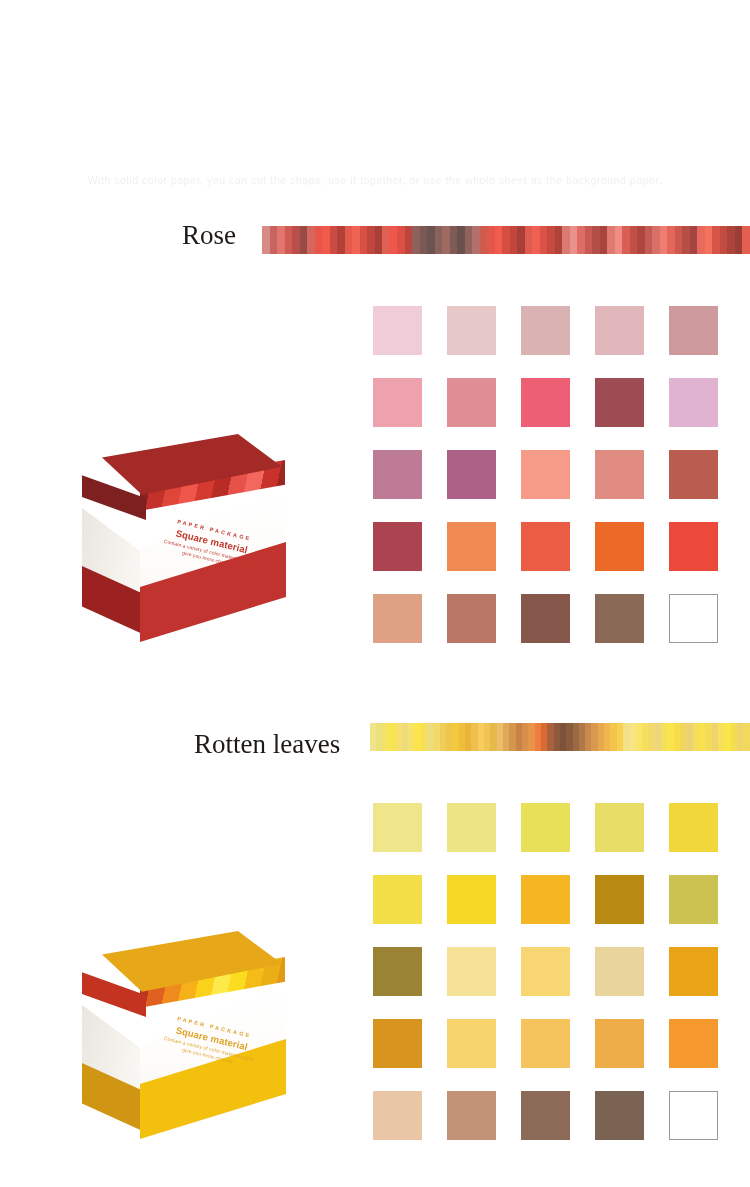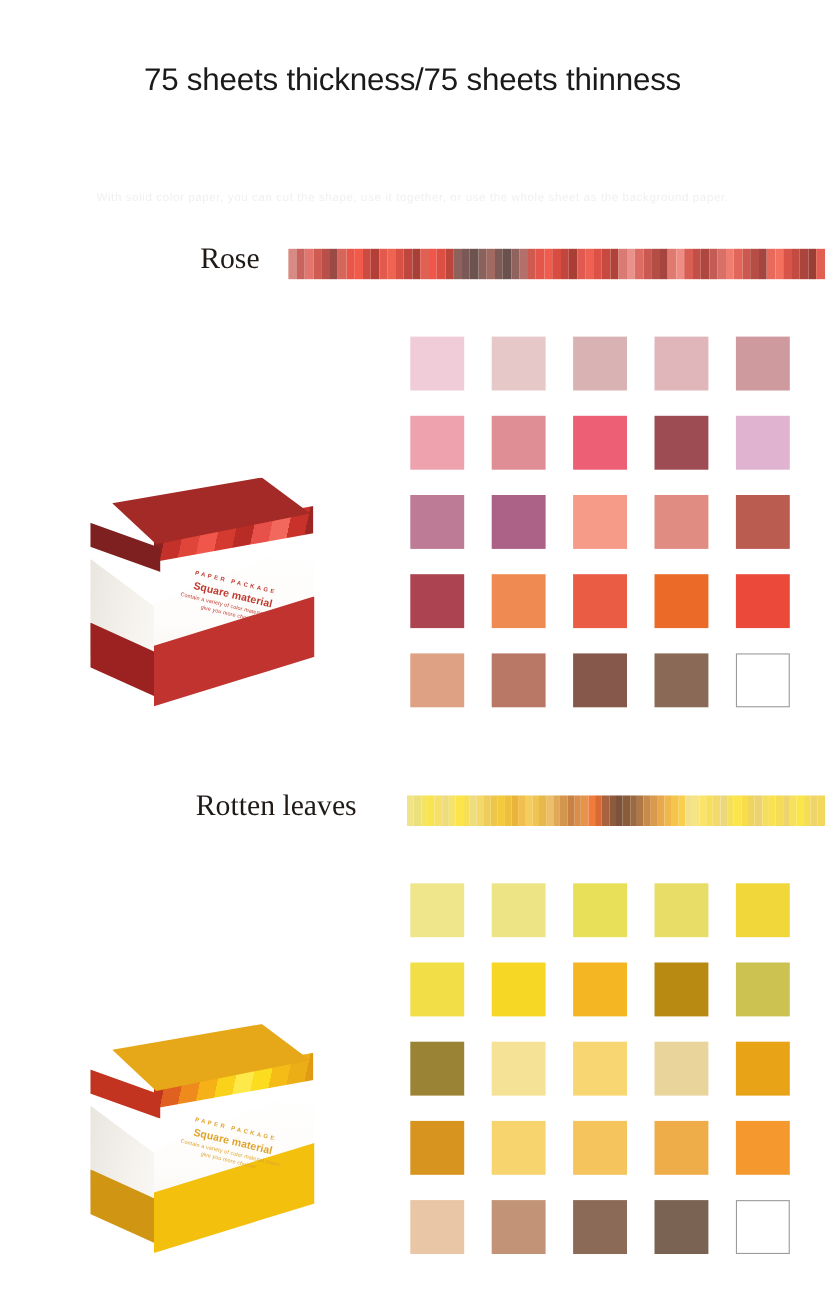--- a/index.html
+++ b/index.html
@@ -58,21 +58,21 @@
   .sec-title {
     position: absolute;
     top: 0;
     font-family: "Liberation Serif", serif;
     font-size: 27px;
     color: #201a17;
     line-height: 34px;
     white-space: nowrap;
   }
   #section-rose .sec-title { left: 182px; }
-  #section-rotten .sec-title { left: 178px; }
+  #section-rotten .sec-title { left: 194px; margin-top: 12px; }
 
   .strip {
     position: absolute;
     top: 8px;
     height: 28px;
     display: flex;
     overflow: hidden;
   }
   #section-rose .strip { left: 262px; width: 488px; }
   #section-rotten .strip { left: 370px; width: 380px; }
@@ -188,21 +188,20 @@
     font-size: 4.9px;
     line-height: 7.2px;
     letter-spacing: 0.15px;
     font-weight: 400;
   }
 </style>
 </head>
 <body>
 
 <div class="headline">
-  <span class="hl-line l2">75 sheets thickness/75 sheets thinness</span>
 </div>
 
 <div class="subnote">With solid color paper, you can cut the shape, use it together, or use the whole sheet as the background paper.</div>
 
 <div class="section" id="section-rose">
   <div class="sec-head">
     <div class="sec-title">Rose</div>
     <div class="strip">
         <i style="background: rgb(216, 138, 133);"></i>
         <i style="background: rgb(200, 100, 95);"></i>

